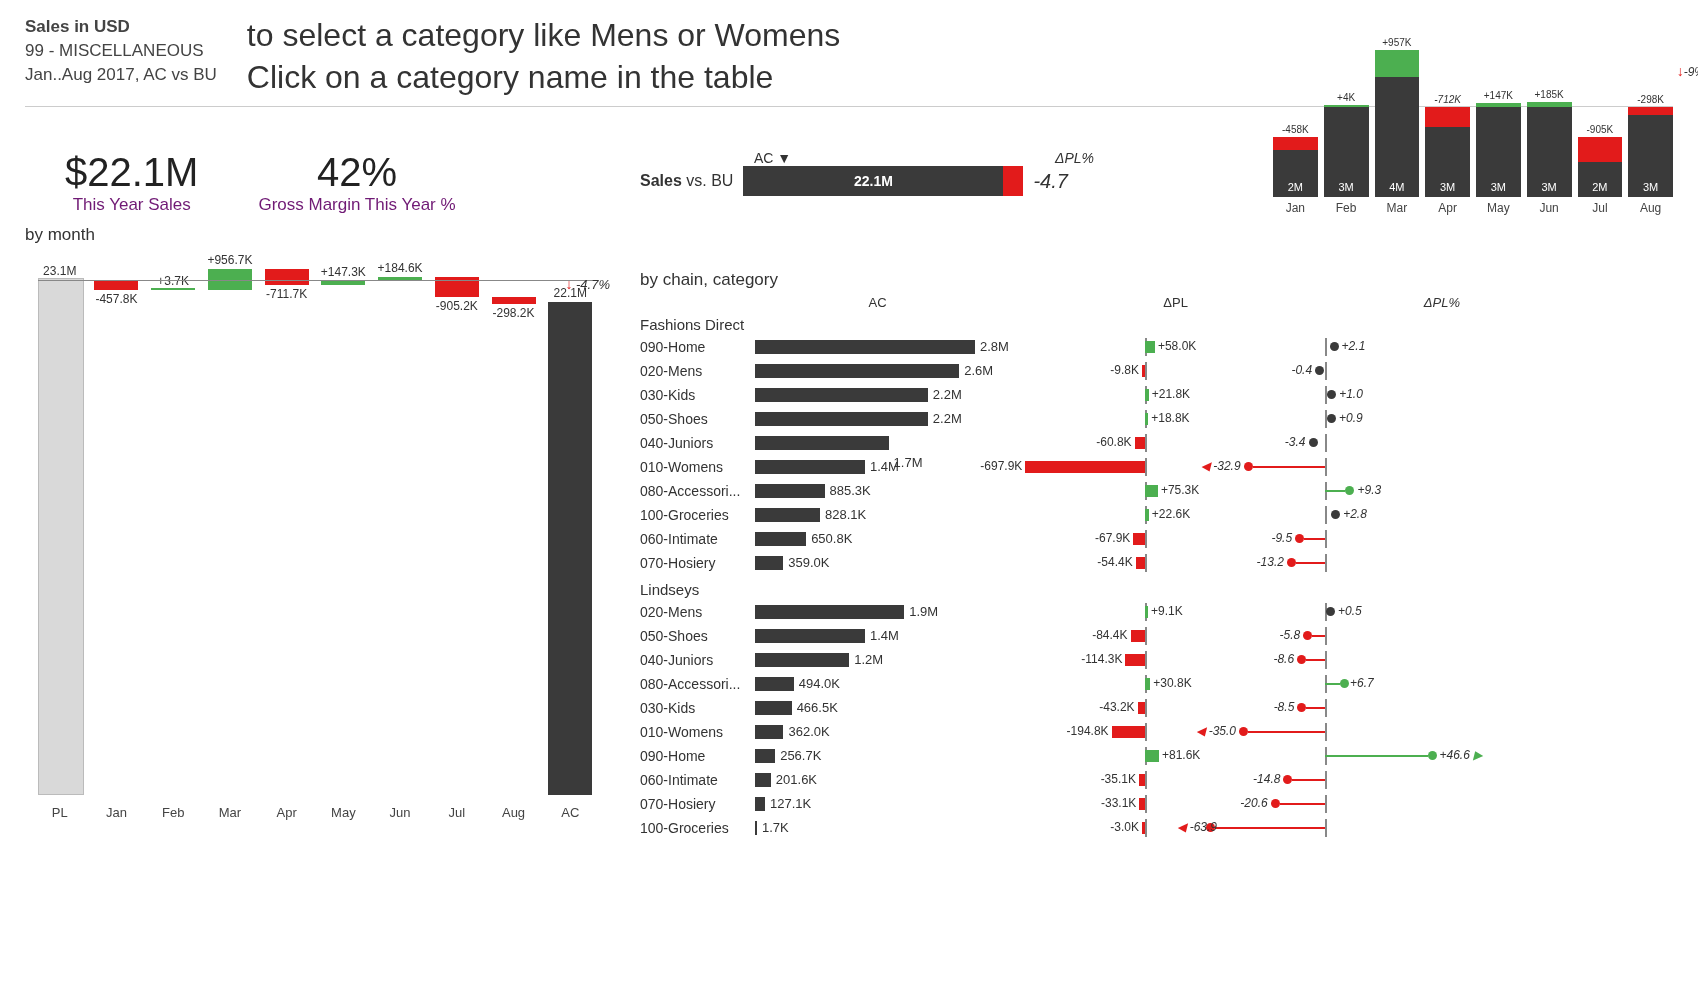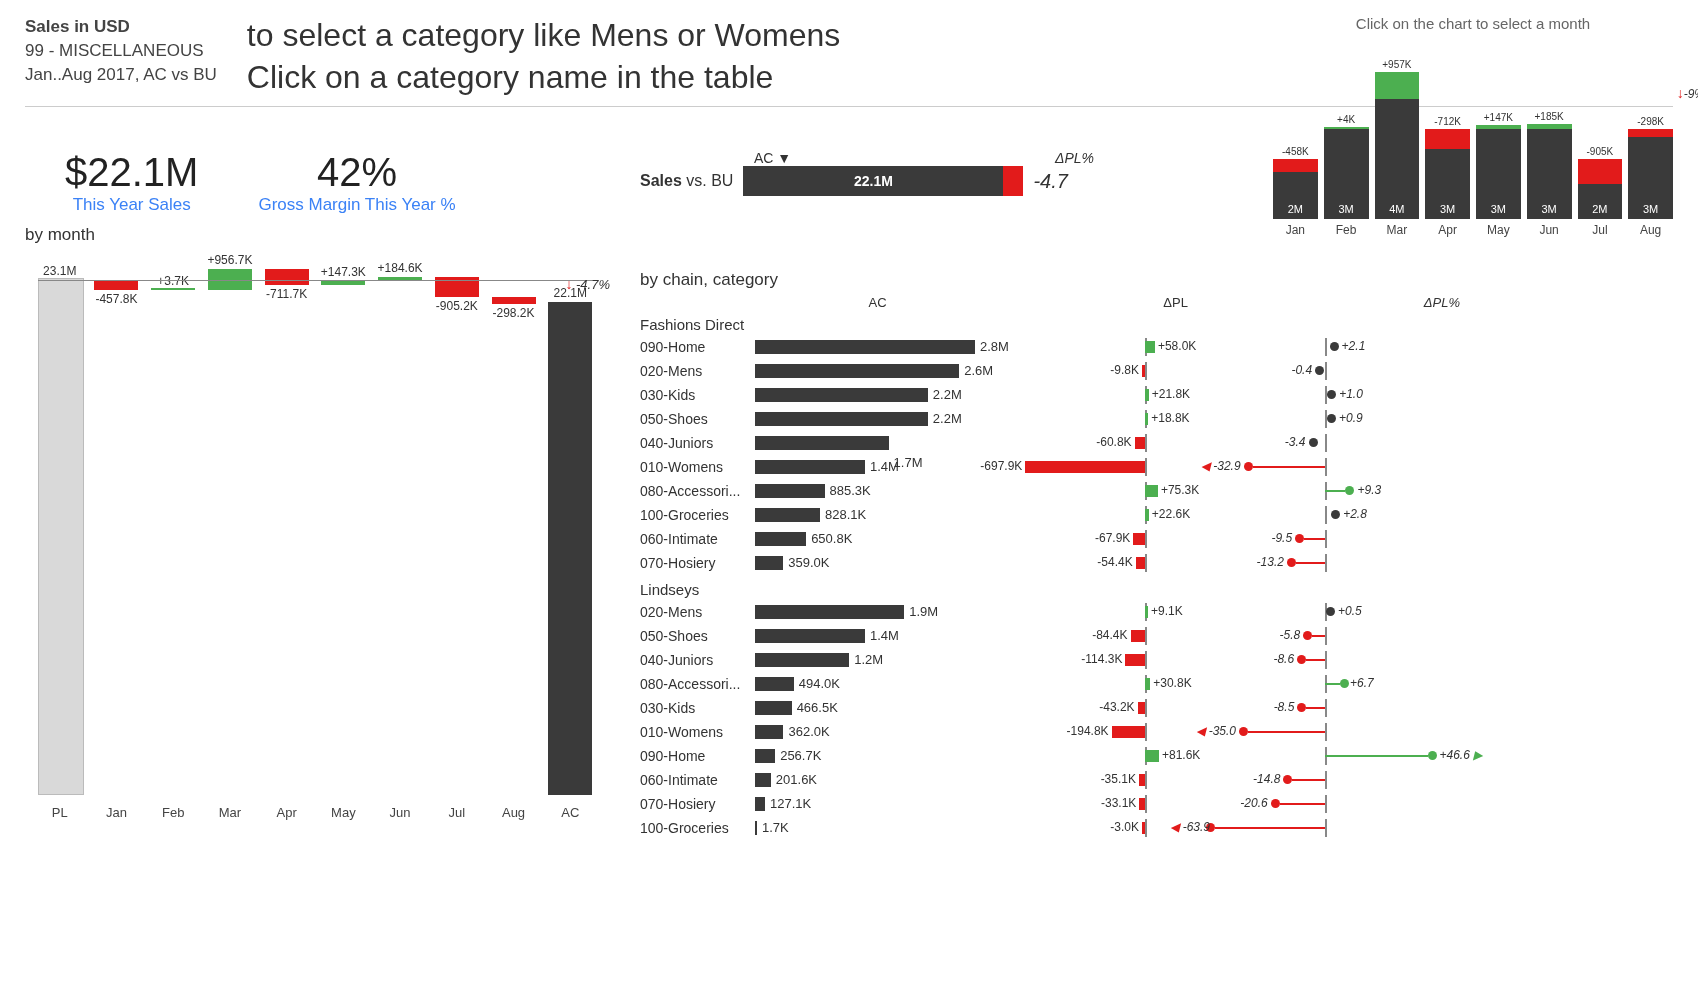--- a/index.html
+++ b/index.html
@@ -4,21 +4,21 @@
 <style>
   html,body{margin:0;padding:0;font-family:"Segoe UI",Arial,sans-serif;color:#333;background:#fff;width:1698px;height:986px;overflow:hidden}
   .root{width:1698px;height:986px;position:relative;padding:15px 25px;box-sizing:border-box}
   .header-row{display:flex;align-items:flex-start;gap:30px}
   .header-left{font-size:17px;line-height:1.4;color:#444}
   .header-title{font-size:32px;font-weight:300;color:#333;line-height:1.3}
   .rule{border:none;border-top:1px solid #ccc;margin:8px 0 12px 0}
   .kpi-row{display:flex;gap:60px;margin-left:40px}
   .kpi{text-align:center}
   .kpi-val{font-size:40px;font-weight:400;color:#222}
-  .kpi-lbl{font-size:17px;color:#3b82f6}
+  .kpi-lbl{font-size:17px;color:#701a75}
   .subhead{font-size:17px;color:#333;margin:10px 0 5px 0;font-weight:400}
   .waterfall{position:relative;height:570px;width:580px;margin-top:5px}
   .wf-bar{position:absolute;bottom:25px}
   .wf-label{position:absolute;font-size:12px;color:#333;white-space:nowrap;transform:translateX(-50%)}
   .wf-axis-lbl{position:absolute;bottom:0;font-size:13px;color:#444;transform:translateX(-50%)}
   .dark{background:#3a3a3a}
   .grey{background:#d9d9d9;border:1px solid #bbb}
   .red{background:#e21b1b}
   .green{background:#4caf50}
   .left-col{position:absolute;left:25px;top:150px;width:600px}
@@ -144,21 +144,20 @@
         <div class="bullet-track">
           <span class="bullet-txt">22.1M</span>
         </div>
         <div class="bullet-tail"></div>
       </div>
       <span class="bullet-dpl">-4.7</span>
     </div>
   </div>
 
   <div class="top-right">
-    <div class="mini-title">Click on the chart to select a month</div>
     <div class="mini-chart" id="mini">
         <div class="mini-group">
           <div class="mini-bar dark" style="height: 60px;"></div>
           <div class="mini-inlabel">2M</div>
           <div class="mini-var red" style="height: 12.824px; bottom: 65.176px;"></div>
           <div class="mini-vlabel" style="bottom: 80px;">-458K</div>
           <div class="mini-axis">Jan</div>
         </div>
         <div class="mini-group">
           <div class="mini-bar dark" style="height: 90px;"></div>
@@ -171,21 +170,21 @@
           <div class="mini-bar dark" style="height: 120px;"></div>
           <div class="mini-inlabel">4M</div>
           <div class="mini-var green" style="height: 26.796px; bottom: 138px;"></div>
           <div class="mini-vlabel" style="bottom: 166.796px;">+957K</div>
           <div class="mini-axis">Mar</div>
         </div>
         <div class="mini-group">
           <div class="mini-bar dark" style="height: 90px;"></div>
           <div class="mini-inlabel">3M</div>
           <div class="mini-var red" style="height: 19.936px; bottom: 88.064px;"></div>
-          <div class="mini-vlabel" style="bottom: 110px;">-712K</div>
+          <div class="mini-vlabel" style="bottom: 110px; font-style: italic;">-712K</div>
           <div class="mini-axis">Apr</div>
         </div>
         <div class="mini-group">
           <div class="mini-bar dark" style="height: 90px;"></div>
           <div class="mini-inlabel">3M</div>
           <div class="mini-var green" style="height: 4.116px; bottom: 108px;"></div>
           <div class="mini-vlabel" style="bottom: 114.116px;">+147K</div>
           <div class="mini-axis">May</div>
         </div>
         <div class="mini-group">
@@ -574,19 +573,19 @@
           </div>
           <div class="dpl-cell">
             <div class="dpl-zero"></div>
             <div class="dpl-bar red" style="right: 60px; width: 3px;"></div>
             <div class="dpl-val" style="right: 66px;">-3.0K</div>
           </div>
           <div class="dplp-cell">
             <div class="pin-zero"></div>
             <div class="pin-line" style="background: rgb(226, 27, 27); right: 140px; width: 110px;"></div>
             <div class="pin-dot" style="background: rgb(226, 27, 27); left: 1px;"></div>
-            <div class="pin-val" style="right: 255px;"><span class="tri-red">◀ </span>-63.9</div>
+            <div class="pin-val" style="right: 248px;"><span class="tri-red">◀ </span>-63.9</div>
           </div>
         </div>
       </div>
   </div>
 
 </div>
 
 </body></html>

